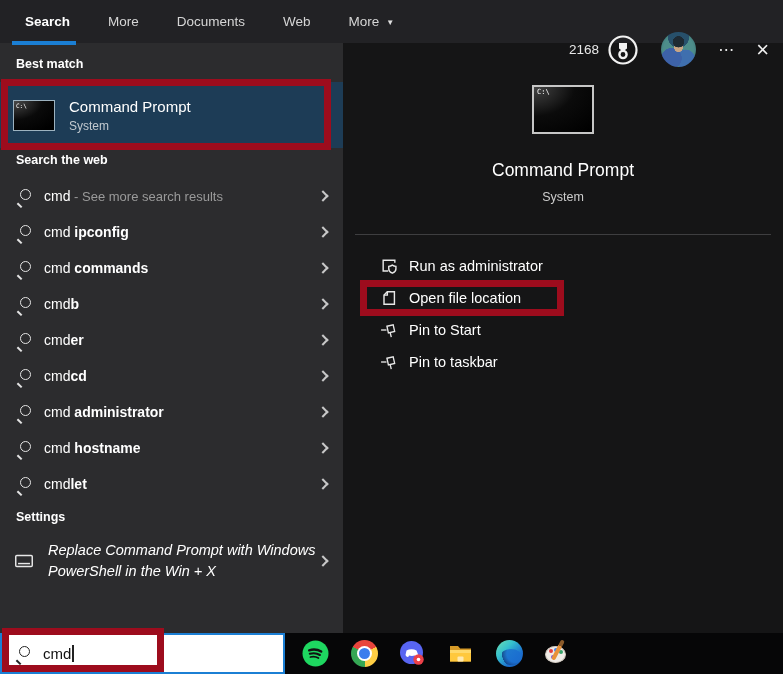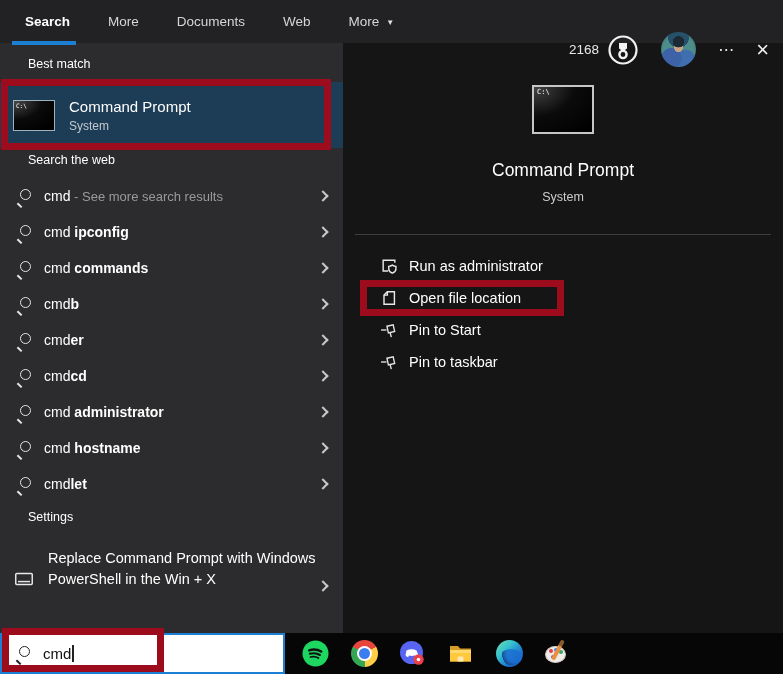--- a/index.html
+++ b/index.html
@@ -24,42 +24,42 @@
       radial-gradient(circle at 30% 75%, #3d62a8 0 28%, transparent 29%),
       radial-gradient(circle at 70% 78%, #3f6fae 0 26%, transparent 27%),
       radial-gradient(circle at 50% 15%, #27506b 0 30%, transparent 31%),
       radial-gradient(circle at 50% 50%, #4d8d8a 0 60%, #2e5f63 100%);
   }
   .top-glyph { color:#e8e8e8; font-size:16px; line-height:1; cursor:default; }
   #close-x { font-size:22px; font-weight:400; color:#f0f0f0; }
 
   
   #left-panel { position:absolute; left:0; top:43px; width:343px; height:591px; background:#2c2c2e; z-index:1; }
-  .section-label { position:absolute; left:28px; color:#fff; font-size:12.5px; font-weight:normal; }
+  .section-label { position:absolute; left:16px; color:#fff; font-size:12.5px; font-weight:bold; }
   #best-match-item { position:absolute; left:0; top:39px; width:343px; height:66px; background:#1d3c56; display:flex; align-items:center; }
   #best-match-icon { width:42px; height:31px; margin-left:13px; border:1px solid #9db3c0; background:radial-gradient(130% 120% at 0% 0%, #4a4a4a 0%, #0a0a0a 55%, #000 100%); position:relative; flex:none; }
   #best-match-icon .prompt-txt { position:absolute; left:2px; top:1px; color:#fff; font-size:6px; font-family:"DejaVu Sans Mono", monospace; }
   #best-match-text { margin-left:14px; }
   #best-match-title { color:#fff; font-size:15px; }
   #best-match-subtitle { color:#c2c9cf; font-size:12px; margin-top:4px; }
 
   #web-list { position:absolute; left:0; top:135px; width:343px; }
   .web-row { height:36px; display:flex; align-items:center; padding-left:16px; padding-right:16px; }
   .row-text { margin-left:13px; font-size:14px; color:#fff; white-space:nowrap; overflow:hidden;text-align:right; }
   .row-text b { font-weight:bold; }
   .row-text .dim { color:#9a9a9a; font-size:13px; }
   .chevron { margin-left:auto; width:8px; height:8px; border-top:2px solid #c8c8c8; border-right:2px solid #c8c8c8; transform:rotate(45deg); flex:none; }
 
   .magnifier { width:15px; height:15px; position:relative; flex:none; }
   .magnifier::before { content:""; position:absolute; right:0; top:0; width:9px; height:9px; border:1.6px solid #e4e4e4; border-radius:50%; }
   .magnifier::after { content:""; position:absolute; left:1px; bottom:0px; width:6px; height:1.6px; background:#e4e4e4; transform:rotate(45deg); transform-origin:left bottom; }
   .magnifier.dark::before { border-color:#222; }
   .magnifier.dark::after { background:#222; }
 
-  #settings-item { position:absolute; left:0; top:489px; width:343px; height:58px; display:flex; align-items:flex-end; padding:0 16px 0 13px; }
+  #settings-item { position:absolute; left:0; top:489px; width:343px; height:58px; display:flex; align-items:center; padding:0 16px 0 13px;font-style:italic; }
   #settings-icon { flex:none; }
   #settings-text { margin-left:13px; color:#fff; font-size:14.5px; line-height:21px; }
 
   
   #right-panel { position:absolute; left:343px; top:43px; width:440px; height:591px; background:#151516; z-index:1; }
   #preview-icon { position:absolute; left:189px; top:42px; width:62px; height:49px; border:2px solid #c6c6c6; background:radial-gradient(140% 130% at 0% 0%, #454545 0%, #0b0b0b 50%, #000 100%); }
   #preview-icon .prompt-txt { position:absolute; left:3px; top:1px; color:#fff; font-size:7px; font-family:"DejaVu Sans Mono", monospace; }
   #preview-title { position:absolute; left:0; top:117px; width:440px; text-align:center; color:#fff; font-size:17.5px; }
   #preview-subtitle { position:absolute; left:0; top:147px; width:440px; text-align:center; color:#cccccc; font-size:12.5px; }
   #preview-divider { position:absolute; left:12px; top:191px; width:416px; height:1px; background:#3e3e40; }

